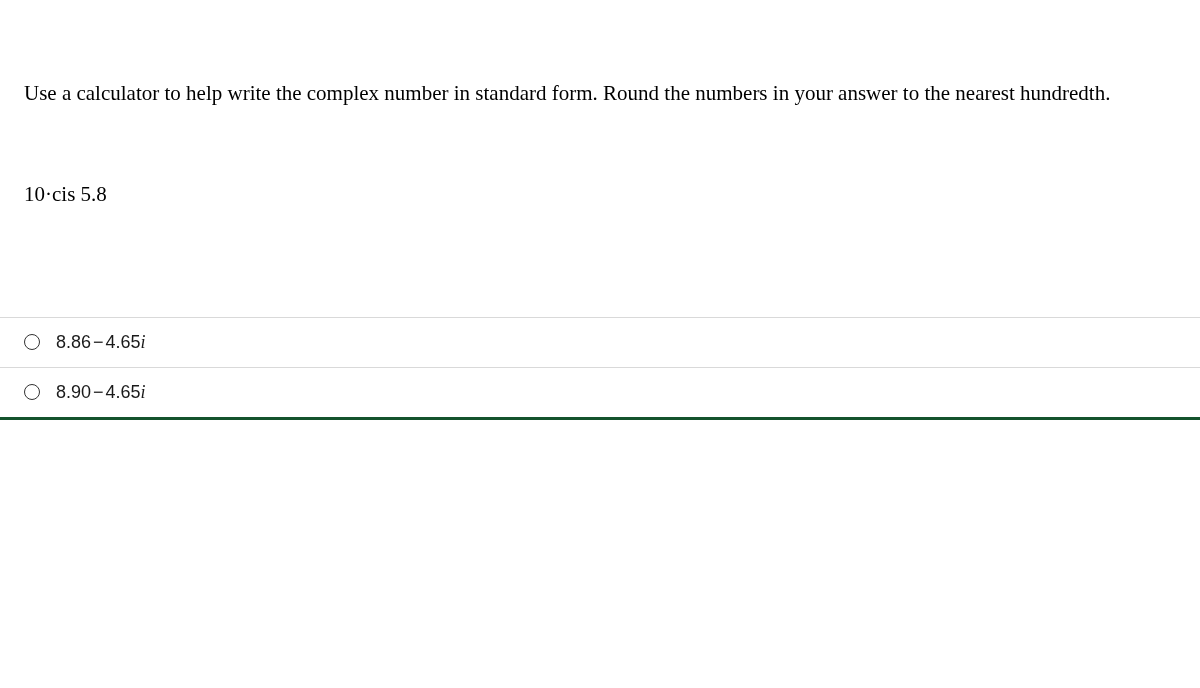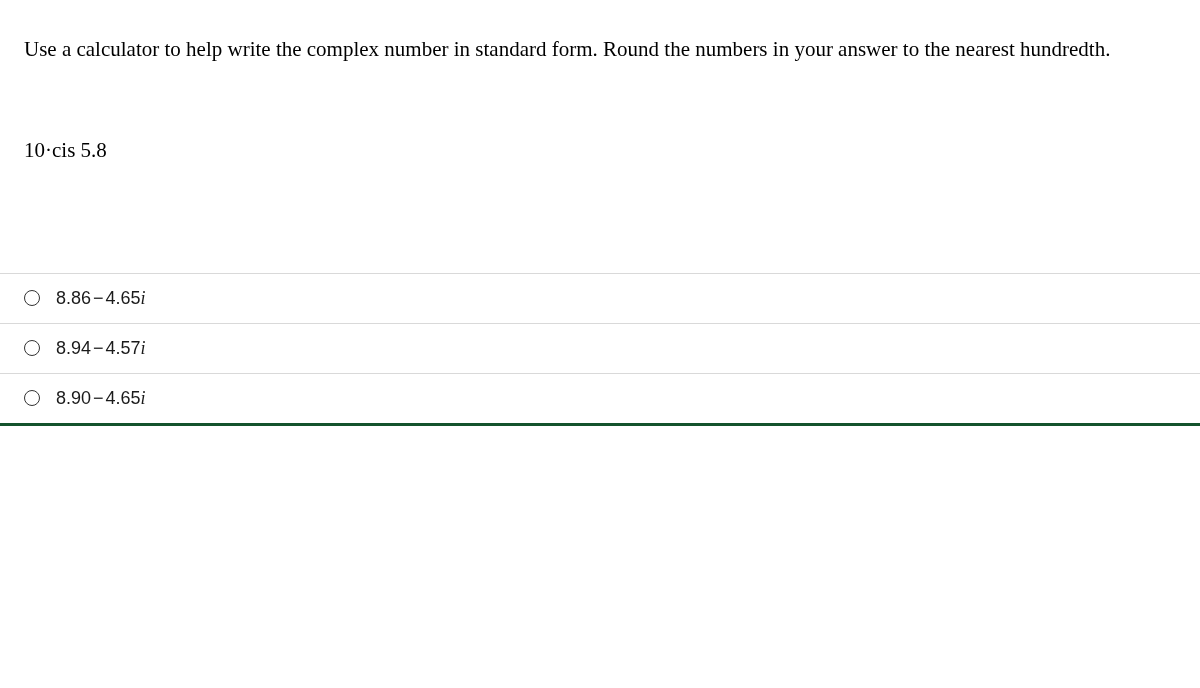--- a/index.html
+++ b/index.html
@@ -8,21 +8,21 @@
       box-sizing: border-box;
     }
     body {
       font-family: 'Times New Roman', Times, serif;
       background: #ffffff;
       padding: 0;
       width: 1200px;
       height: 688px;
     }
     .question-container {
-      padding: 32px 24px 0 24px;
+      padding: 76px 24px 0 24px;
     }
     .question-text {
       font-size: 21px;
       line-height: 1.7;
       color: #000000;
       margin-bottom: 70px;
     }
     .expression {
       font-size: 21px;
       color: #000000;
@@ -74,20 +74,16 @@
   <p class="question-text">Use a calculator to help write the complex number in standard form. Round the numbers in your answer to the nearest hundredth.</p>
   <p class="expression">10·cis 5.8</p>
 
   <ul class="options-list">
     <li class="option-item">
       <span class="radio-circle"></span>
       <span class="option-label"><span>8.86</span><span class="minus">−</span><span>4.65</span><span class="imaginary">i</span></span>
     </li>
     <li class="option-item">
       <span class="radio-circle"></span>
-      <span class="option-label"><span>8.94</span><span class="minus">−</span><span>4.57</span><span class="imaginary">i</span></span>
-    </li>
-    <li class="option-item">
-      <span class="radio-circle"></span>
       <span class="option-label"><span>8.90</span><span class="minus">−</span><span>4.65</span><span class="imaginary">i</span></span>
     </li>
   </ul>
 </div>
 
 </body></html>

